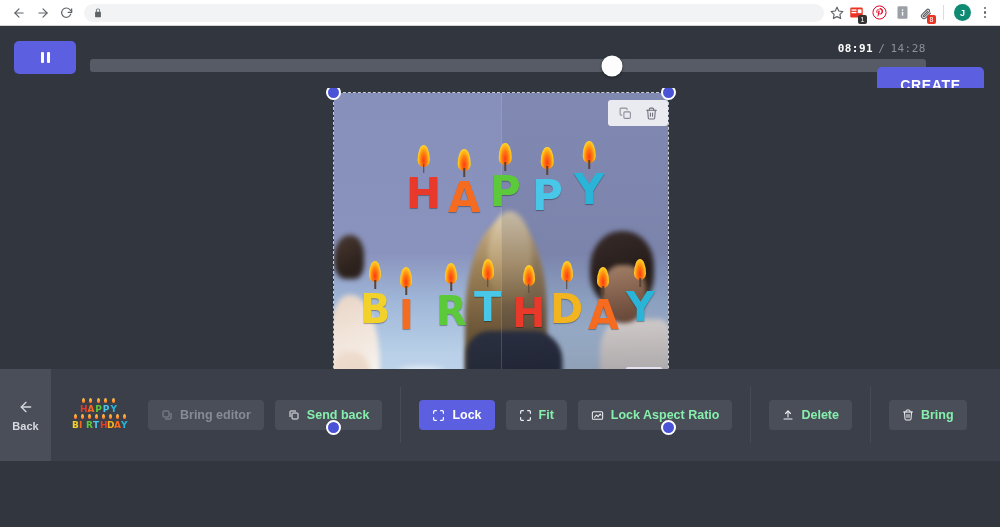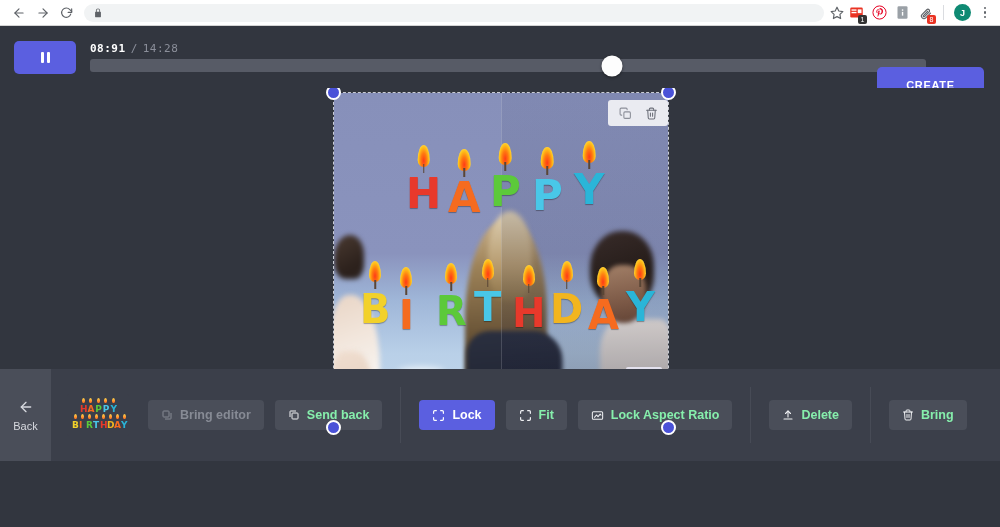--- a/index.html
+++ b/index.html
@@ -103,20 +103,21 @@
     width: 3px; height: 11px; background: #fff; border-radius: 1px; display:block;
   }
 
   .time-area {
     flex: 1 1 auto;
     margin-left: 14px;
     display: flex; flex-direction: column;
     justify-content: center;
     gap: 4px;
     padding-right: 60px;
+    text-align: right;
   }
   .time-readout {
     font-family: "DejaVu Sans Mono", monospace;
     font-size: 11px;
     letter-spacing: 0.5px;
   }
   .time-cur { color: #ffffff; font-weight: bold; }
   .time-sep { color: #8b8f9a; margin: 0 5px; }
   .time-dur { color: #8b8f9a; }
 
@@ -138,21 +139,21 @@
     cursor: pointer;
   }
 
   .create-btn {
     position: absolute;
     right: 16px; top: 41px;
     width: 107px; height: 36px;
     background: #5b5fe0;
     border-radius: 5px;
     color: #fff;
-    font-size: 11px; font-weight: bold;
+    font-size: 14px; font-weight: bold;
     letter-spacing: 0.7px;
     display: flex; align-items: center; justify-content: center;
     cursor: pointer;
   }
 
   
   .canvas-area {
     position: relative;
     width: 1000px;
     height: 373px;
@@ -331,21 +332,21 @@
   }
   .back-cell {
     width: 51px;
     background: #4a4e59;
     display: flex; flex-direction: column;
     align-items: center; justify-content: center;
     gap: 5px;
     cursor: pointer;
     flex: 0 0 auto;
   }
-  .back-cell .lbl { color: #d6d8de; font-size: 11px; }
+  .back-cell .lbl { color: #d6d8de; font-size: 11px; font-weight: bold; }
 
   .tools {
     flex: 1 1 auto;
     display: flex; align-items: center;
     padding: 0 10px 0 16px;
     gap: 11px;
   }
   .thumb {
     width: 62px; height: 42px;
     background: #3b3f4a;

